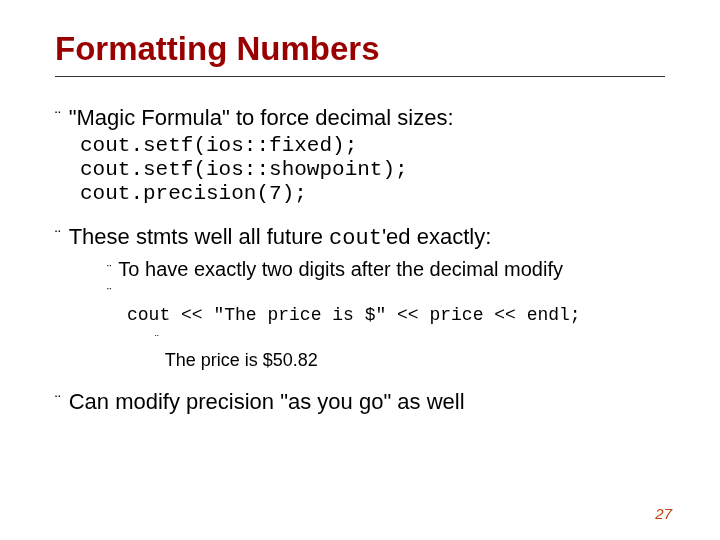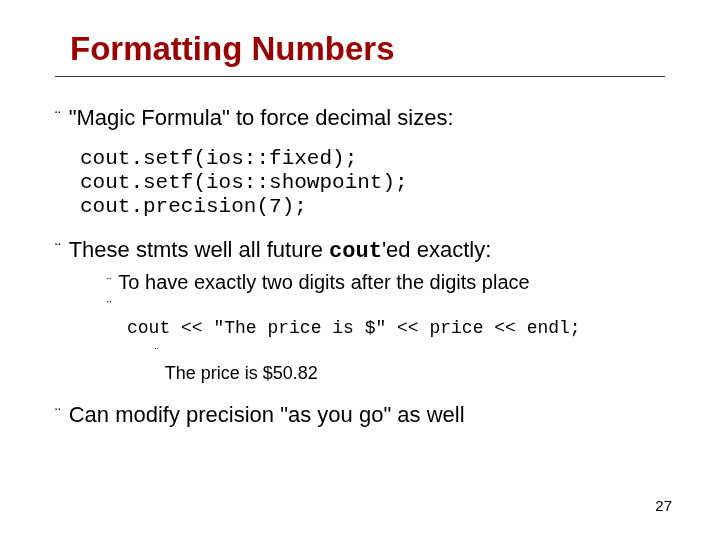--- a/index.html
+++ b/index.html
@@ -10,59 +10,59 @@
     font-family: Arial, Helvetica, sans-serif;
     color: #000000;
     position: relative;
     padding: 30px 55px 0 55px;
   }
   .title {
     font-size: 33px;
     font-weight: bold;
     color: #990000;
     margin-bottom: 8px;
-    margin-left: 15px;
   }
   .rule {
     border: none;
     border-top: 1px solid #333;
     margin-bottom: 28px;
     width: 610px;
   }
   .b1 { margin-bottom: 18px; }
   .b1-row { display: flex; align-items: flex-start; }
   .dia { font-size: 17px; line-height: 25px; margin-right: 8px; }
   .b1-text { font-size: 22px; line-height: 26px; }
   .code {
     font-family: "Courier New", Courier, monospace;
     font-size: 21px;
     line-height: 24px;
     white-space: pre;
   }
-  .code-block { margin-left: 25px; margin-top: 16px; }
+  .code-block { margin-left: 25px; margin-top: 3px; }
   .b2-row { display: flex; align-items: flex-start; margin-left: 52px; }
   .dia2 { font-size: 13px; line-height: 23px; margin-right: 7px; }
   .b2-text { font-size: 20px; line-height: 23px; }
   .code-sub {
     font-family: "Courier New", Courier, monospace;
     font-size: 18px;
     line-height: 22px;
     white-space: pre;
     margin-left: 72px;
   }
   .b3-row { display: flex; align-items: flex-start; margin-left: 100px; }
   .dia3 { font-size: 11px; line-height: 21px; margin-right: 6px; }
   .b3-text { font-size: 18px; line-height: 21px; }
-  .inline-code { font-family: "Courier New", Courier, monospace; font-weight: bold; }
+  .inline-code { font-family: "Courier New", Courier, monospace; }
   .page-num {
     position: absolute;
-    bottom: 26px;
+    bottom: 18px;
     right: 48px;
     font-size: 15px;
-    color: #000000;
+    color: #c2410c;
+    font-style: italic;
   }
 </style>
 </head>
 <body>
 
 <div class="title">Formatting Numbers</div>
 <hr class="rule">
 
 <div class="b1">
   <div class="b1-row">
@@ -79,21 +79,21 @@
 <div class="b1">
   <div class="b1-row">
     <span class="dia">¨</span>
     <span class="b1-text"><span>These stmts well all future </span><span class="inline-code">cout</span><span>'ed exactly:</span></span>
   </div>
 
   <div style="height:6px"></div>
 
   <div class="b2-row">
     <span class="dia2">¨</span>
-    <span class="b2-text">To have exactly two digits after the digits place</span>
+    <span class="b2-text">To have exactly two digits after the decimal modify</span>
   </div>
   <div class="b2-row">
     <span class="dia2">¨</span>
   </div>
   <div class="code-sub">cout &lt;&lt; "The price is $" &lt;&lt; price &lt;&lt; endl;</div>
 
   <div style="height:3px"></div>
 
   <div class="b3-row">
     <span class="dia3">¨</span>

